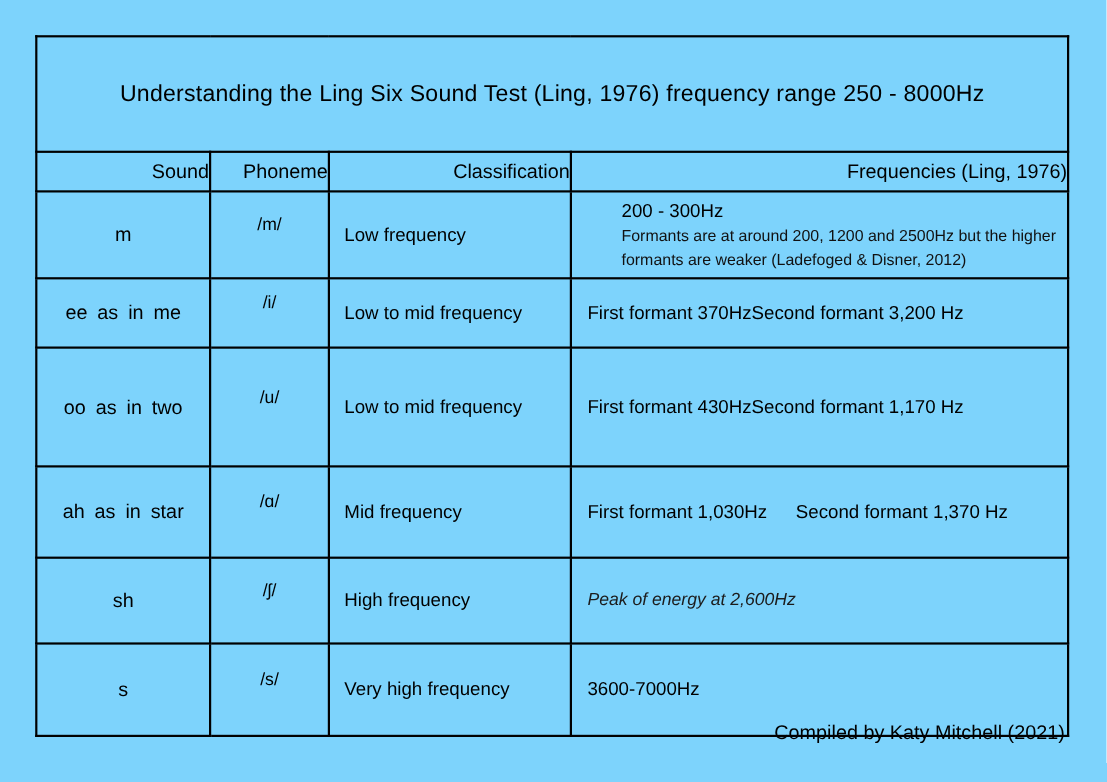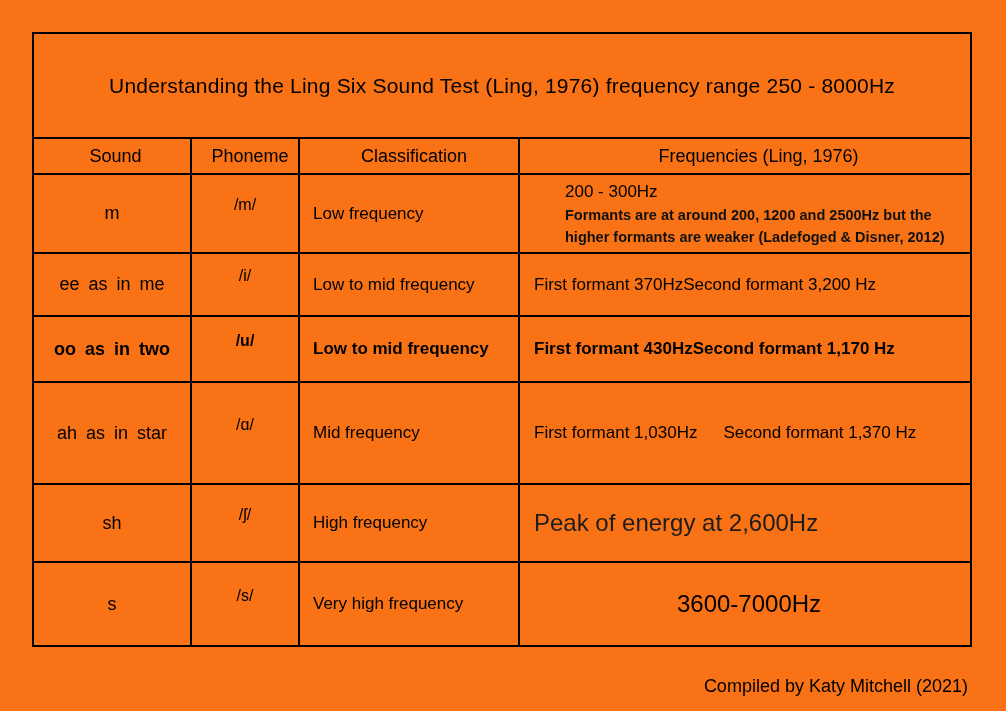--- a/index.html
+++ b/index.html
@@ -4,21 +4,21 @@
 <style>
   html, body {
     margin: 0;
     padding: 0;
     background: #ffffff;
   }
   .page {
     position: relative;
     width: 1006px;
     height: 711px;
-    background: #f97316;
+    background: #7dd3fc;
     font-family: "Liberation Sans", "DejaVu Sans", sans-serif;
     color: #000000;
     overflow: hidden;
   }
   table.ling-table {
     position: absolute;
     left: 32px;
     top: 32px;
     width: 938px;
     border-collapse: collapse;
@@ -30,35 +30,35 @@
   }
   col.c-sound   { width: 158px; }
   col.c-phoneme { width: 108px; }
   col.c-class   { width: 220px; }
   col.c-freq    { width: 452px; }
 
   tr.title-row { height: 105px; }
   tr.header-row { height: 36px; }
   tr.r1 { height: 79px; }
   tr.r2 { height: 63px; margin-top: 32px; }
-  tr.r3 { height: 66px; font-weight: bold; }
-  tr.r4 { height: 102px; }
+  tr.r3 { height: 108px; }
+  tr.r4 { height: 83px; }
   tr.r5 { height: 78px; padding-left: 28px; }
   tr.r6 { height: 84px; }
 
   .title-cell {
     text-align: center;
     vertical-align: middle;
     font-size: 21px;
     letter-spacing: 0.2px;
   }
   .header-row th {
     font-weight: 400;
     font-size: 18px;
-    text-align: center;
+    text-align: right;
     vertical-align: middle;
     padding: 0 0 0 10px;
   }
   .header-row th.h-sound { padding-left: 7px; }
   .header-row th.h-freq  { padding-left: 27px; }
 
   td.sound {
     text-align: center;
     vertical-align: middle;
     font-size: 18px;
@@ -82,41 +82,40 @@
     font-size: 17px;
     padding-left: 14px;
     padding-right: 6px;
   }
   tr.r1 td.freq {
     vertical-align: top;
     padding-top: 6px;
     padding-left: 45px;
   }
   .freq-main { line-height: 22px; }
-  tr.r5 .freq-main { font-size: 24px; color: #1c1c1c; }
-  tr.r6 .freq-main { font-size: 24px; text-align: center; }
+  tr.r5 .freq-main { font-size: 16px; color: #1c1c1c; font-style: italic; }
+  tr.r6 .freq-main { font-size: 17px; }
   .freq-note {
     font-size: 14.5px;
     line-height: 22px;
     margin-top: 1px;
     color: #111111;
-    font-weight: bold;
   }
   .freq-pair {
     display: flex;
     flex-wrap: nowrap;
     white-space: nowrap;
   }
   tr.r4 .freq-pair { column-gap: 26px; }
   .freq-main:empty, .freq-note:empty, .freq-pair span:empty { display: none; }
 
   .footer {
     position: absolute;
     right: 38px;
-    top: 676px;
+    top: 656px;
     font-size: 18px;
     text-align: right;
   }
 </style>
 </head>
 <body>
 
 <div class="page">
   <table class="ling-table">
     <colgroup>

